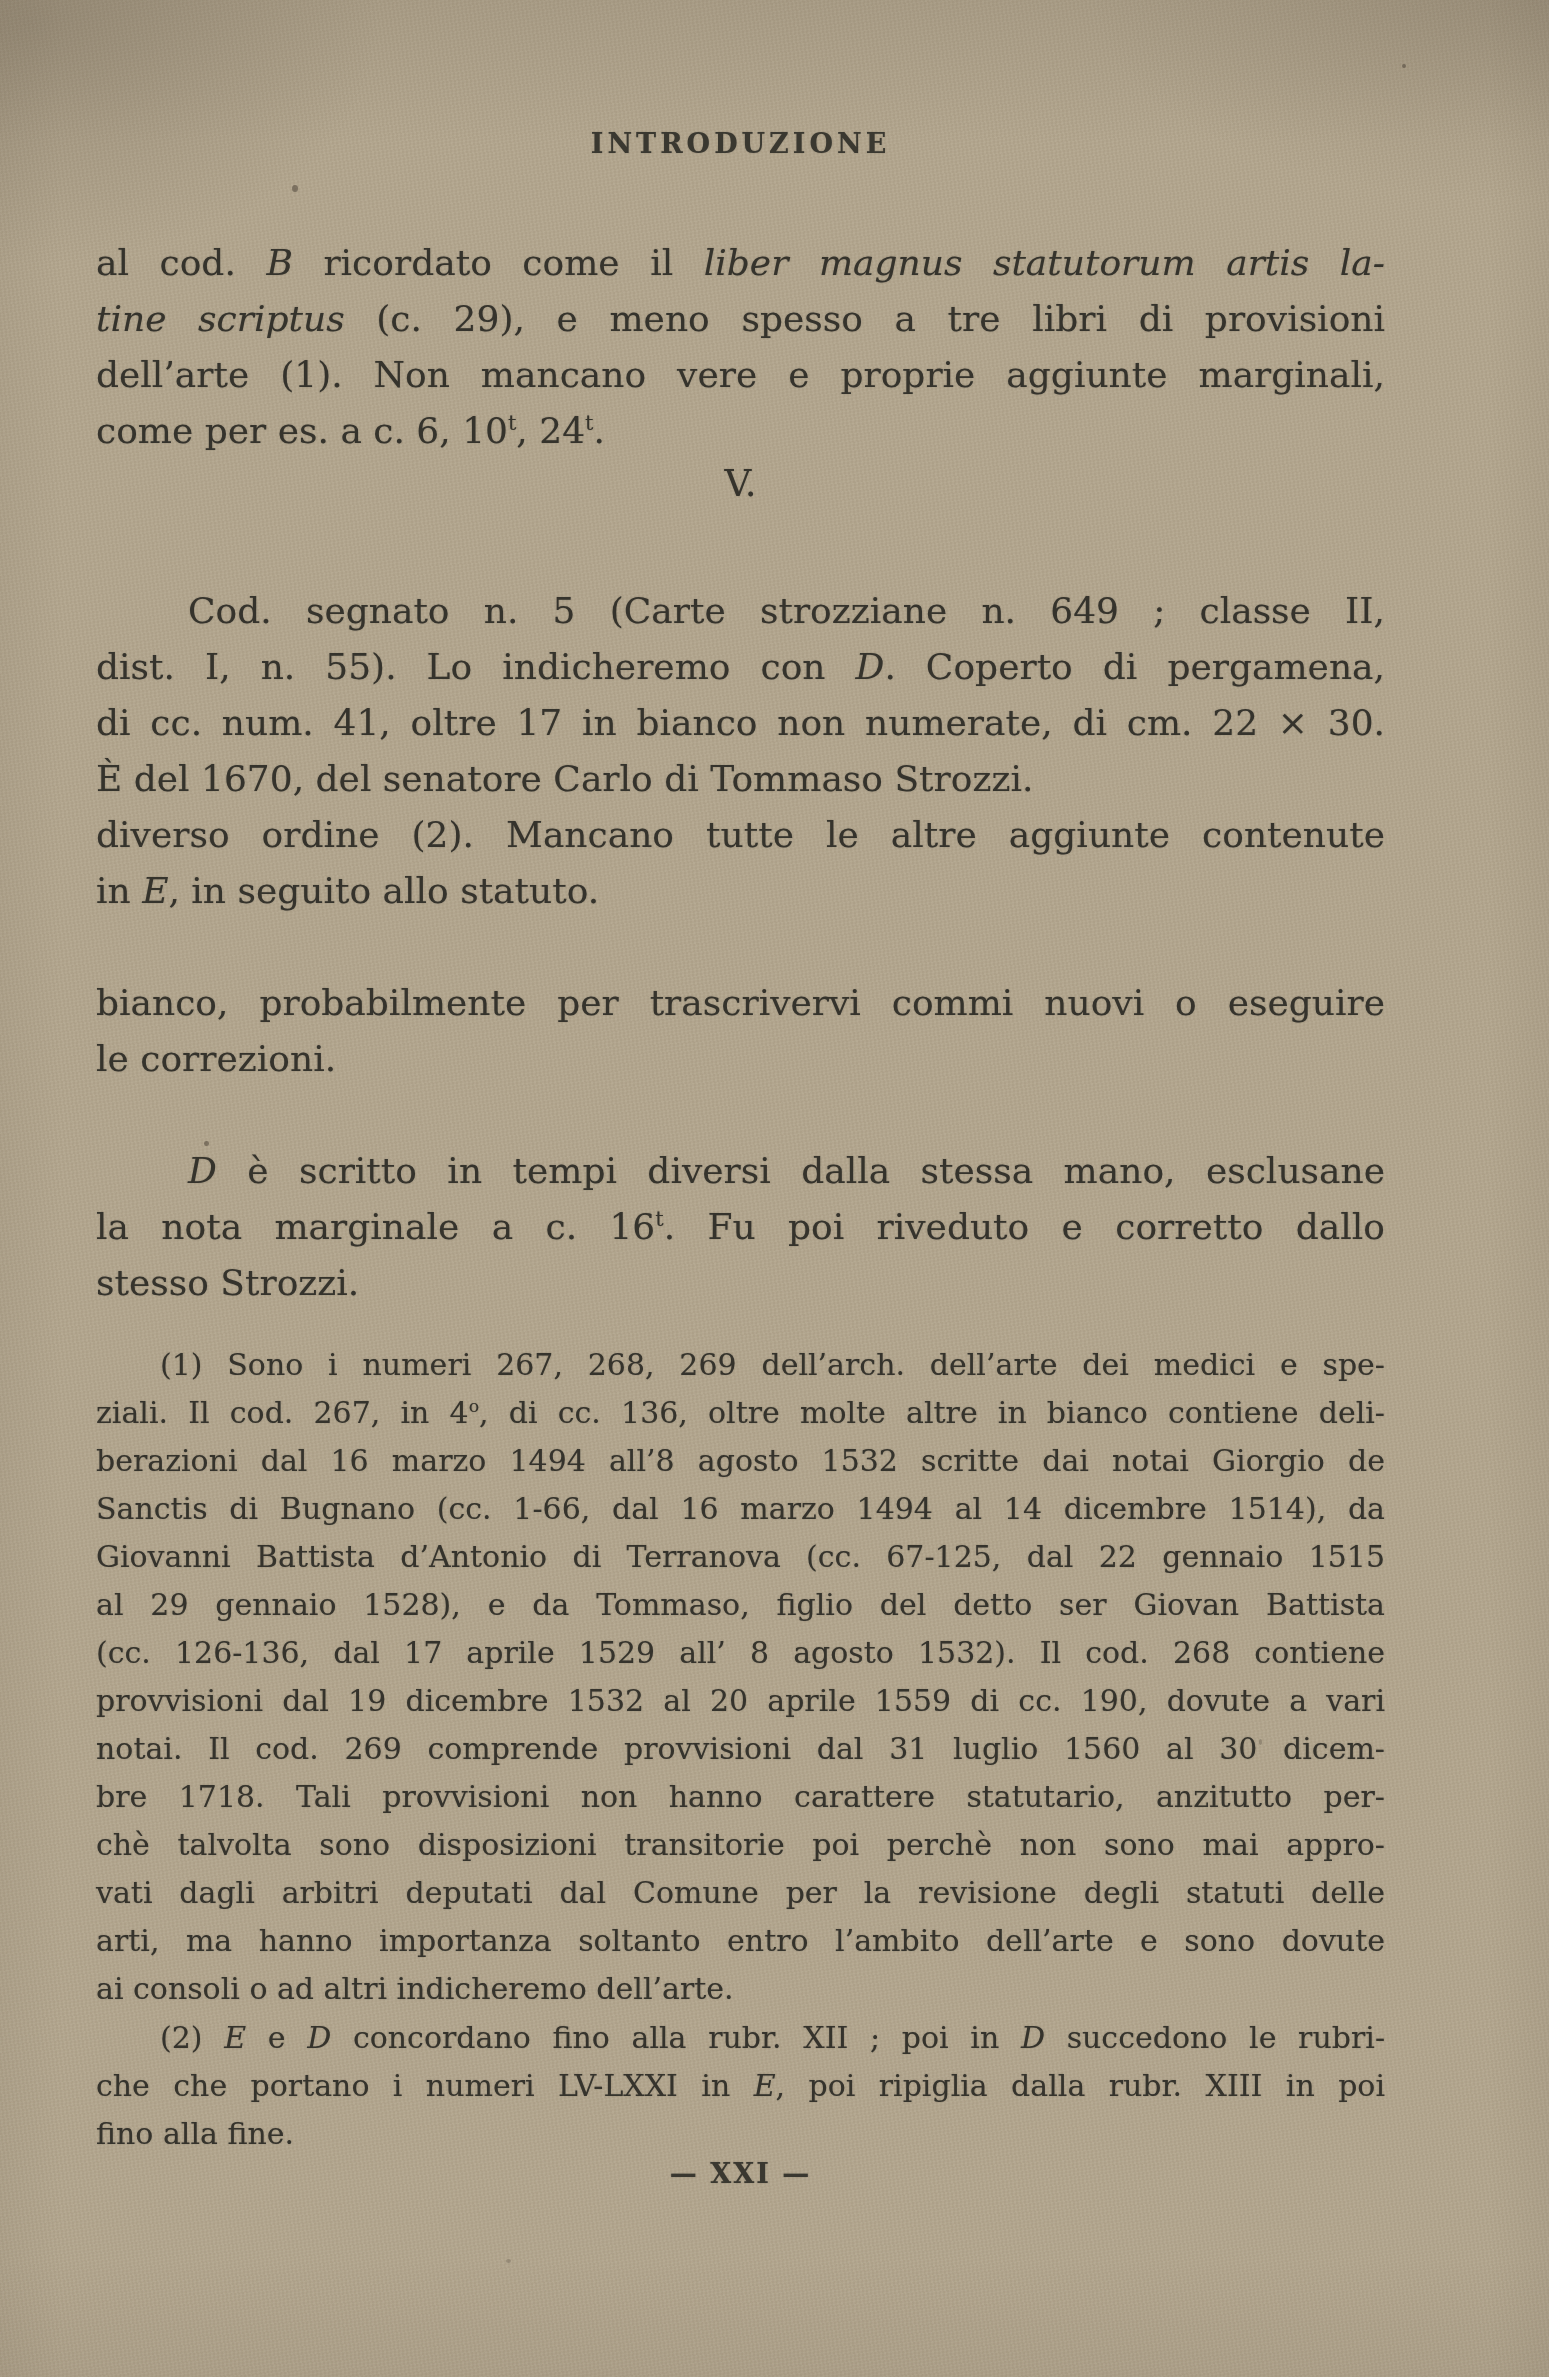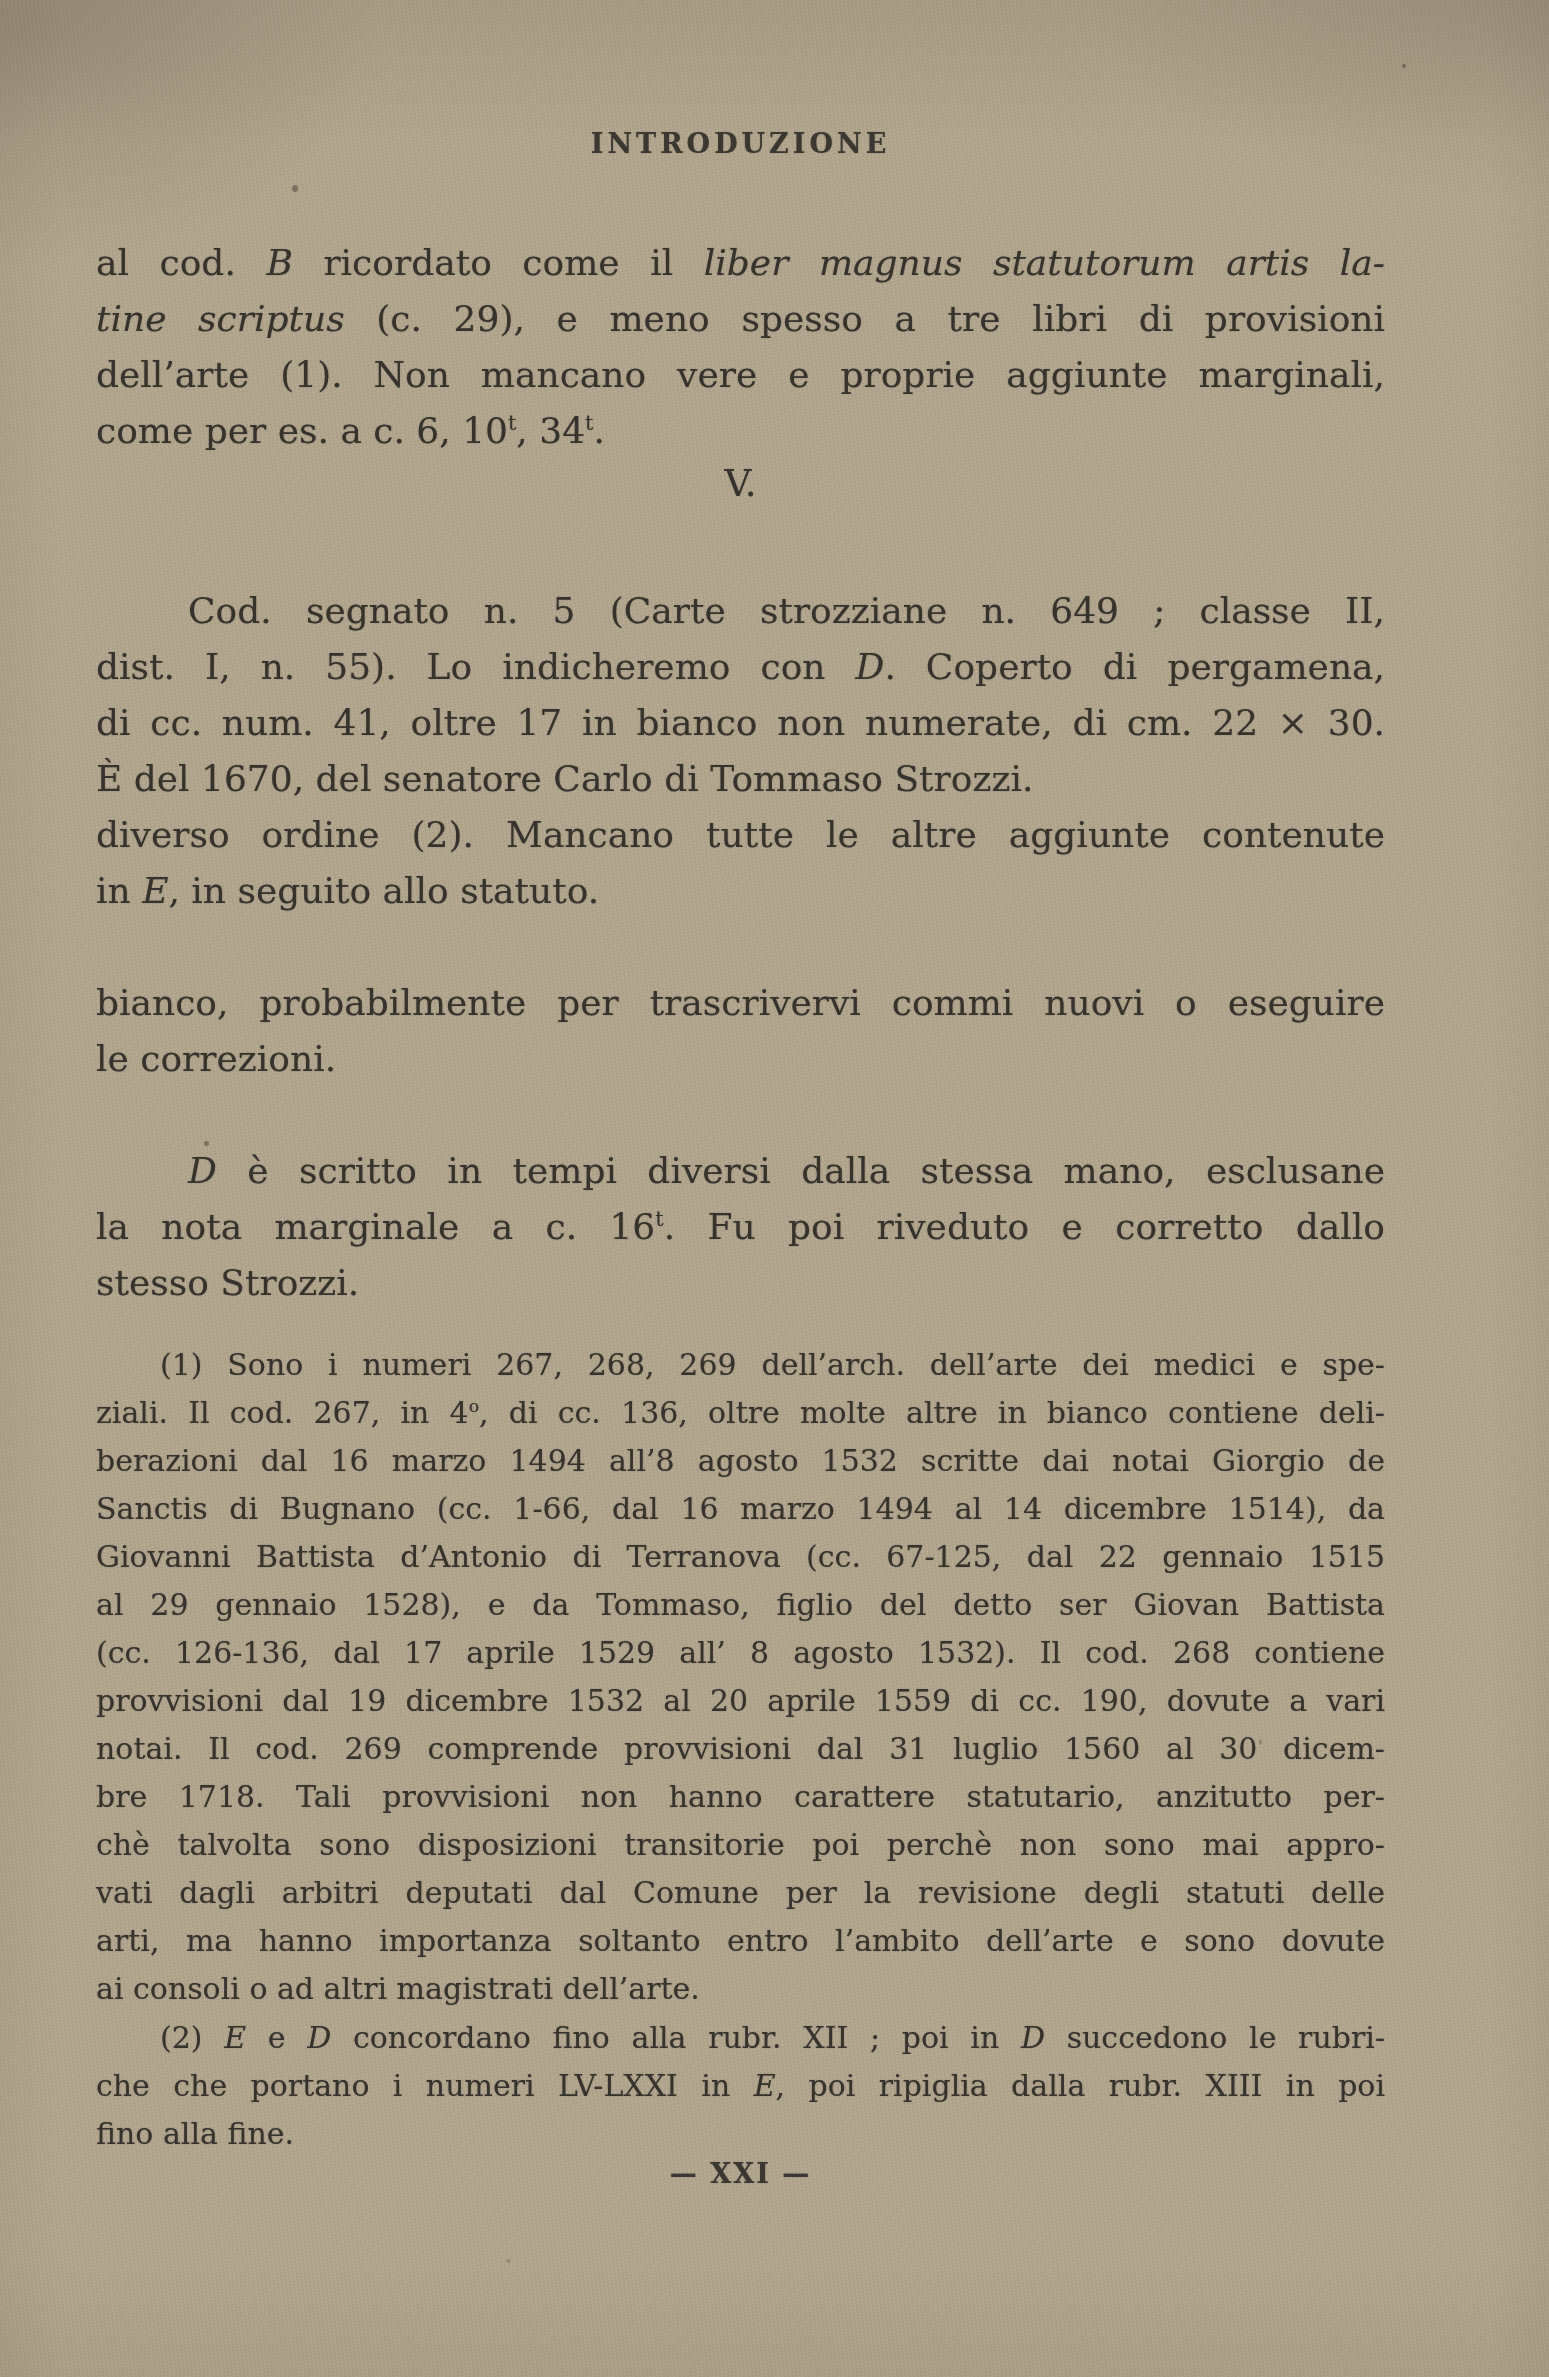--- a/index.html
+++ b/index.html
@@ -66,21 +66,21 @@
   <div class="speck s3"></div>
   <div class="speck s4"></div>
   <div class="speck s5"></div>
 
   <div class="abs header txt">INTRODUZIONE</div>
 
   <div class="abs body-text txt blk-p1">
     <p class="line"><span>al cod. </span><span class="it">B</span><span> ricordato come il </span><span class="it">liber magnus statutorum artis la-</span></p>
     <p class="line"><span class="it">tine scriptus</span><span> (c. 29), e meno spesso a tre libri di provisioni</span></p>
     <p class="line">dell’arte (1). Non mancano vere e proprie aggiunte marginali,</p>
-    <p class="line last"><span>come per es. a c. 6, 10</span><sup>t</sup><span>, 34</span><sup>t</sup><span>.</span></p>
+    <p class="line last"><span>come per es. a c. 6, 10</span><sup>t</sup><span>, 24</span><sup>t</sup><span>.</span></p>
   </div>
 
   <div class="abs sec-heading txt">V.</div>
 
   <div class="abs body-text txt blk-p2">
     <p class="line ind">Cod. segnato n. 5 (Carte strozziane n. 649 ; classe II,</p>
     <p class="line"><span>dist. I, n. 55). Lo indicheremo con </span><span class="it">D</span><span>. Coperto di pergamena,</span></p>
     <p class="line">di cc. num. 41, oltre 17 in bianco non numerate, di cm. 22 × 30.</p>
     <p class="line last">È del 1670, del senatore Carlo di Tommaso Strozzi.</p>
   </div>
@@ -108,21 +108,21 @@
     <p class="line">Sanctis di Bugnano (cc. 1-66, dal 16 marzo 1494 al 14 dicembre 1514), da</p>
     <p class="line">Giovanni Battista d’Antonio di Terranova (cc. 67-125, dal 22 gennaio 1515</p>
     <p class="line">al 29 gennaio 1528), e da Tommaso, figlio del detto ser Giovan Battista</p>
     <p class="line">(cc. 126-136, dal 17 aprile 1529 all’ 8 agosto 1532). Il cod. 268 contiene</p>
     <p class="line">provvisioni dal 19 dicembre 1532 al 20 aprile 1559 di cc. 190, dovute a vari</p>
     <p class="line">notai. Il cod. 269 comprende provvisioni dal 31 luglio 1560 al 30 dicem-</p>
     <p class="line">bre 1718. Tali provvisioni non hanno carattere statutario, anzitutto per-</p>
     <p class="line">chè talvolta sono disposizioni transitorie poi perchè non sono mai appro-</p>
     <p class="line">vati dagli arbitri deputati dal Comune per la revisione degli statuti delle</p>
     <p class="line">arti, ma hanno importanza soltanto entro l’ambito dell’arte e sono dovute</p>
-    <p class="line last">ai consoli o ad altri magistrati dell’arte.</p>
+    <p class="line last">ai consoli o ad altri indicheremo dell’arte.</p>
   </div>
 
   <div class="abs fn-text txt blk-fn2">
     <p class="line ind"><span>(2) </span><span class="it">E</span><span> e </span><span class="it">D</span><span> concordano fino alla rubr. XII ; poi in </span><span class="it">D</span><span> succedono le rubri-</span></p>
     <p class="line"><span>che che portano i numeri LV-LXXI in </span><span class="it">E</span><span>, poi ripiglia dalla rubr. XIII in poi</span></p>
     <p class="line last">fino alla fine.</p>
   </div>
 
   <div class="abs pagenum txt">— XXI —</div>
 

